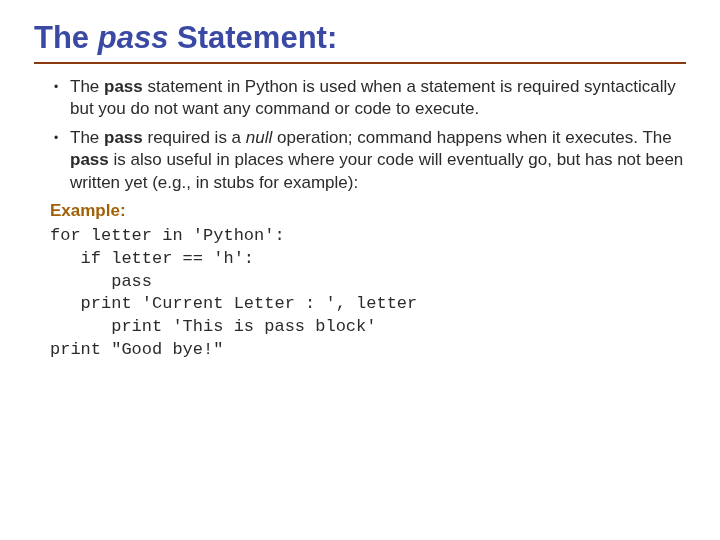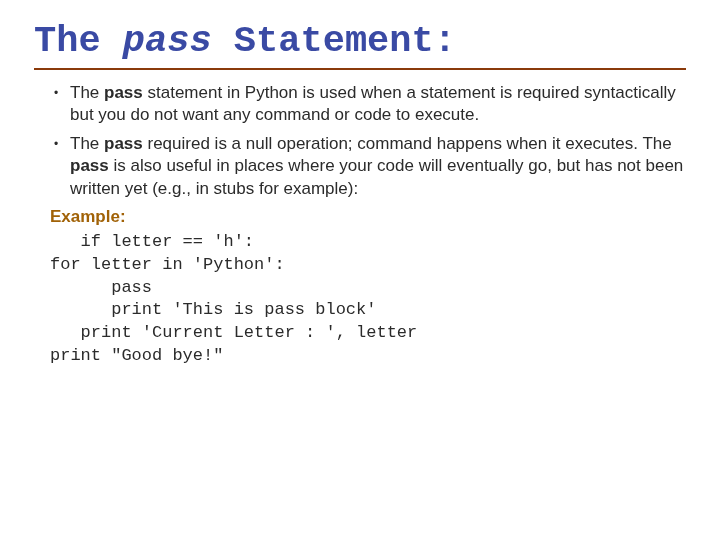--- a/index.html
+++ b/index.html
@@ -13,23 +13,23 @@
   .slide {
     position: relative;
     box-sizing: border-box;
     width: 720px;
     height: 540px;
     background: #ffffff;
     padding: 18px 34px 0 34px;
     color: #333;
   }
   .title {
-    font-family: Liberation Mono, monospace;
+    font-family: Liberation Sans, sans-serif;
     color: #3a4aa4;
-    font-size: 37px;
+    font-size: 31px;
     font-weight: bold;
     margin: 2px 0 6px 0;
   }
   .title .kw-italic {
     font-style: italic;
   }
   .rule {
     border: none;
     border-top: 2px solid #8a3a0b;
     margin: 0 0 12px 0;
@@ -47,21 +47,21 @@
   .bullet .dot {
     flex: 0 0 16px;
     text-align: left;
     font-size: 12px;
     line-height: 22px;
   }
   .bullet .txt {
     flex: 1;
   }
   .bold-inline { font-weight: bold; }
-  .italic-inline { }
+  .italic-inline { font-style: italic; }
   .example-label {
     font-weight: bold;
     color: #a16207;
     margin: 4px 0 2px -4px;
   }
   .code {
     font-family: "Courier New", monospace;
     font-size: 17px;
     white-space: pre;
     line-height: 1.35;
@@ -90,16 +90,16 @@
 
     <div class="bullet">
       <div class="dot">•</div>
       <div class="txt">
         <span>The </span><span class="bold-inline">pass</span><span> required is a </span><span class="italic-inline">null</span><span> operation; command happens when it executes. The </span><span class="bold-inline">pass</span><span> is also useful in places where your code will eventually go, but has not been written yet (e.g., in stubs for example):</span>
       </div>
     </div>
 
     <div class="example-label">Example:</div>
 
-    <div class="code"><div>   if letter == 'h':</div><div>for letter in 'Python':</div><div>      pass</div><div>      print 'This is pass block'</div><div>   print 'Current Letter : ', letter</div><div>print "Good bye!"</div></div>
+    <div class="code"><div>for letter in 'Python':</div><div>   if letter == 'h':</div><div>      pass</div><div>   print 'Current Letter : ', letter</div><div>      print 'This is pass block'</div><div>print "Good bye!"</div></div>
 
   </div>
 </div>
 
 </body></html>

